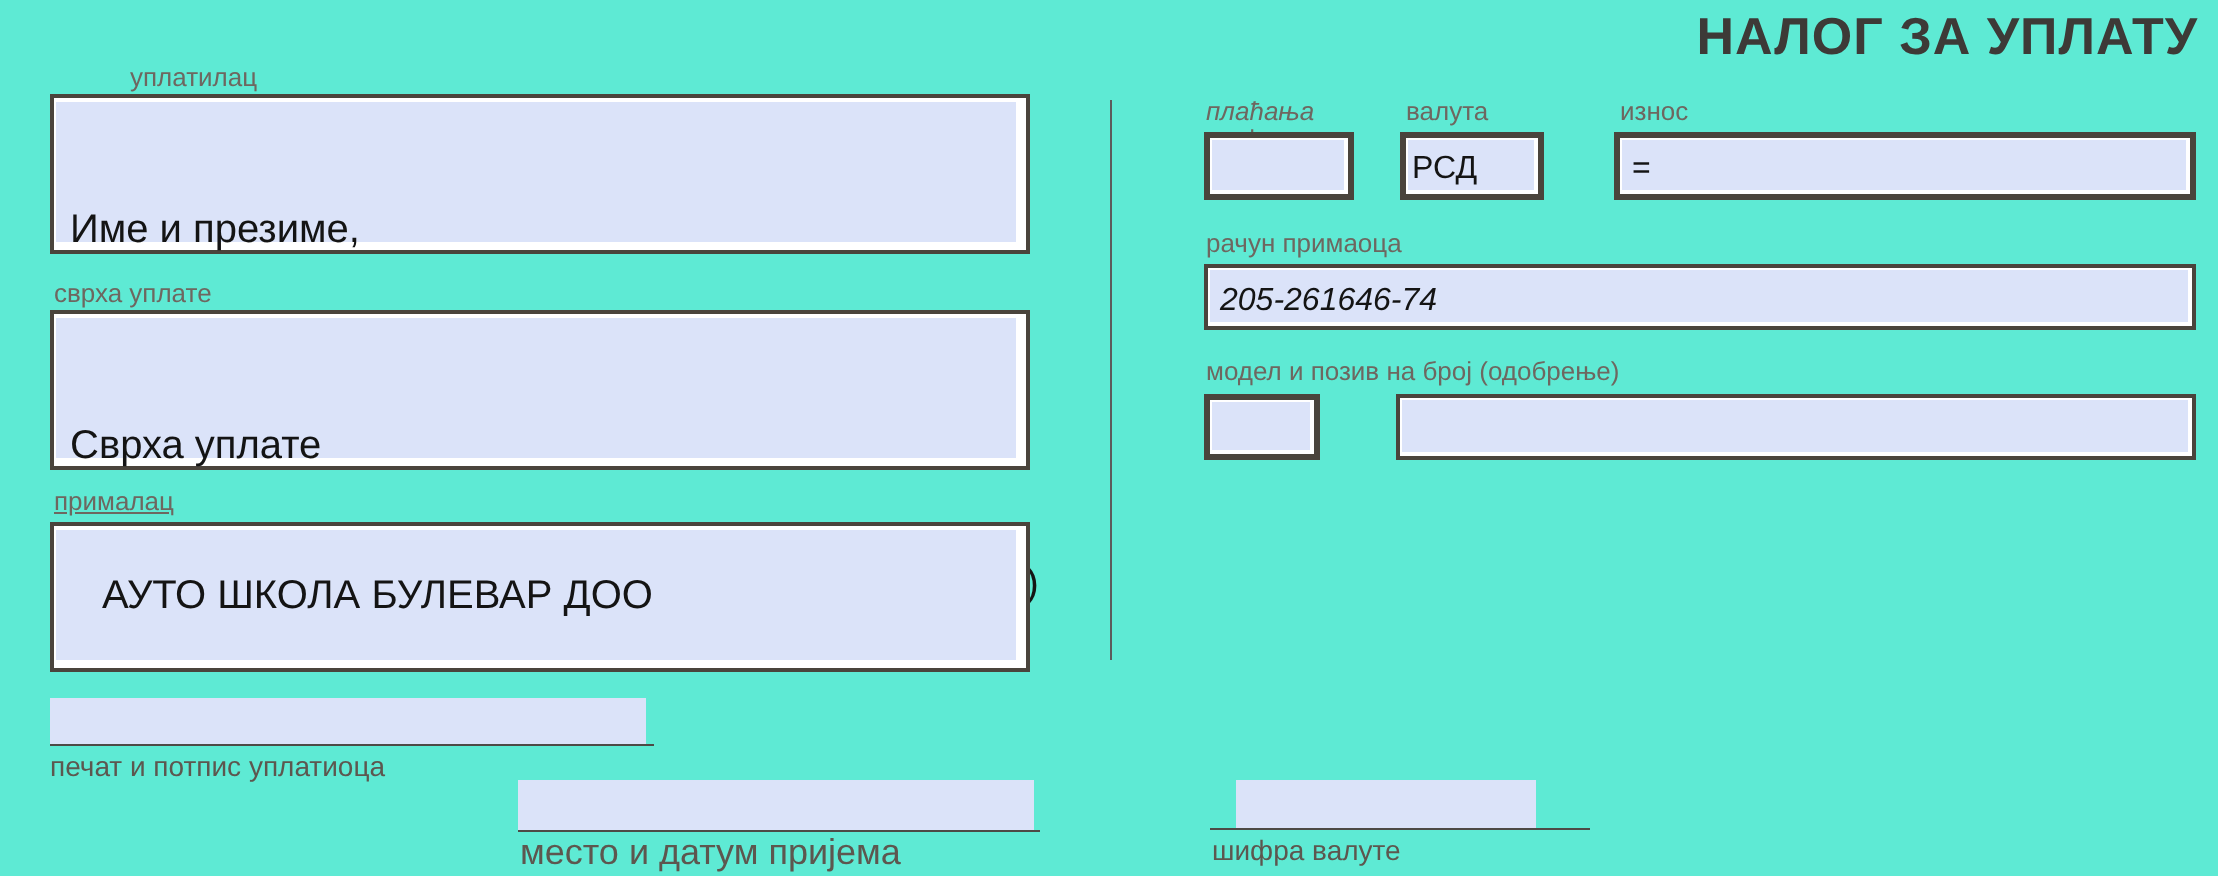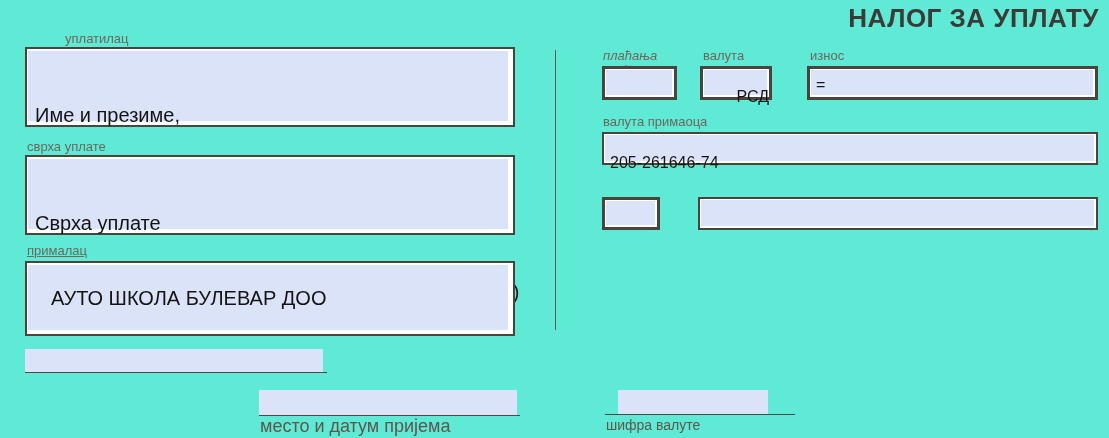--- a/index.html
+++ b/index.html
@@ -97,50 +97,52 @@
   </div>
 
   <div class="abs label" style="left:27px; top:243px;text-decoration:underline;">прималац</div>
   <div class="box" style="left:25px; top:261px; width:490px; height:75px;">
     <div class="fill"></div>
     <div class="val" style="padding-top:24px;padding-left:24px;">АУТО ШКОЛА БУЛЕВАР ДОО</div>
   </div>
 
   <div class="bar" style="left:25px; top:349px; width:298px; height:23px;"></div>
   <div class="uline" style="left:25px; top:372px; width:302px;"></div>
+  <div class="abs label" style="left:25px; top:376px; font-size:14px; color:#5d574f;">печат и потпис уплатиоца</div>
 
   <div class="bar" style="left:259px; top:390px; width:258px; height:25px;"></div>
   <div class="uline" style="left:259px; top:415px; width:261px;"></div>
   <div class="abs label" style="left:260px; top:419px; font-size:18px; color:#5d574f;">место и датум пријема</div>
 
   <div class="abs label" style="left:603px; top:31px;margin-top:31px;">шифра</div>
   <div class="abs label" style="left:603px; top:48px;font-style:italic;">плаћања</div>
   <div class="abs label" style="left:703px; top:48px;">валута</div>
   <div class="abs label" style="left:810px; top:48px;text-align:center;">износ</div>
 
   <div class="box tight" style="left:602px; top:66px; width:75px; height:34px; border-width:3px;">
     <div class="fill"></div>
   </div>
 
   <div class="box tight" style="left:700px; top:66px; width:72px; height:34px; border-width:3px;">
     <div class="fill"></div>
-    <div class="val small" style="padding-top:16px; padding-left:3px;text-align:right;">РСД</div>
+    <div class="val small" style="padding-top:4px; padding-left:3px;">РСД</div>
   </div>
 
   <div class="box tight" style="left:807px; top:66px; width:291px; height:34px; border-width:3px;">
     <div class="fill"></div>
     <div class="val small" style="padding-top:4px;">=</div>
   </div>
 
-  <div class="abs label" style="left:603px; top:114px;">валута примаоца</div>
+  <div class="abs label" style="left:603px; top:114px;">рачун примаоца</div>
   <div class="box tight" style="left:602px; top:132px; width:496px; height:33px; border-width:2px;">
     <div class="fill"></div>
-    <div class="val small" style="padding-top:17px;">205-261646-74</div>
+    <div class="val small" style="padding-top:5px;font-style:italic;">205-261646-74</div>
   </div>
 
+  <div class="abs label" style="left:603px; top:178px;">модел и позив на број (одобрење)</div>
   <div class="box tight" style="left:602px; top:197px; width:58px; height:33px; border-width:3px;">
     <div class="fill"></div>
   </div>
   <div class="box tight" style="left:698px; top:197px; width:400px; height:33px; border-width:2px;">
     <div class="fill"></div>
   </div>
 
   <div class="bar" style="left:618px; top:390px; width:150px; height:24px;"></div>
   <div class="uline" style="left:605px; top:414px; width:190px;"></div>
   <div class="abs label" style="left:606px; top:418px; font-size:14px; color:#5d574f;">шифра валуте</div>

